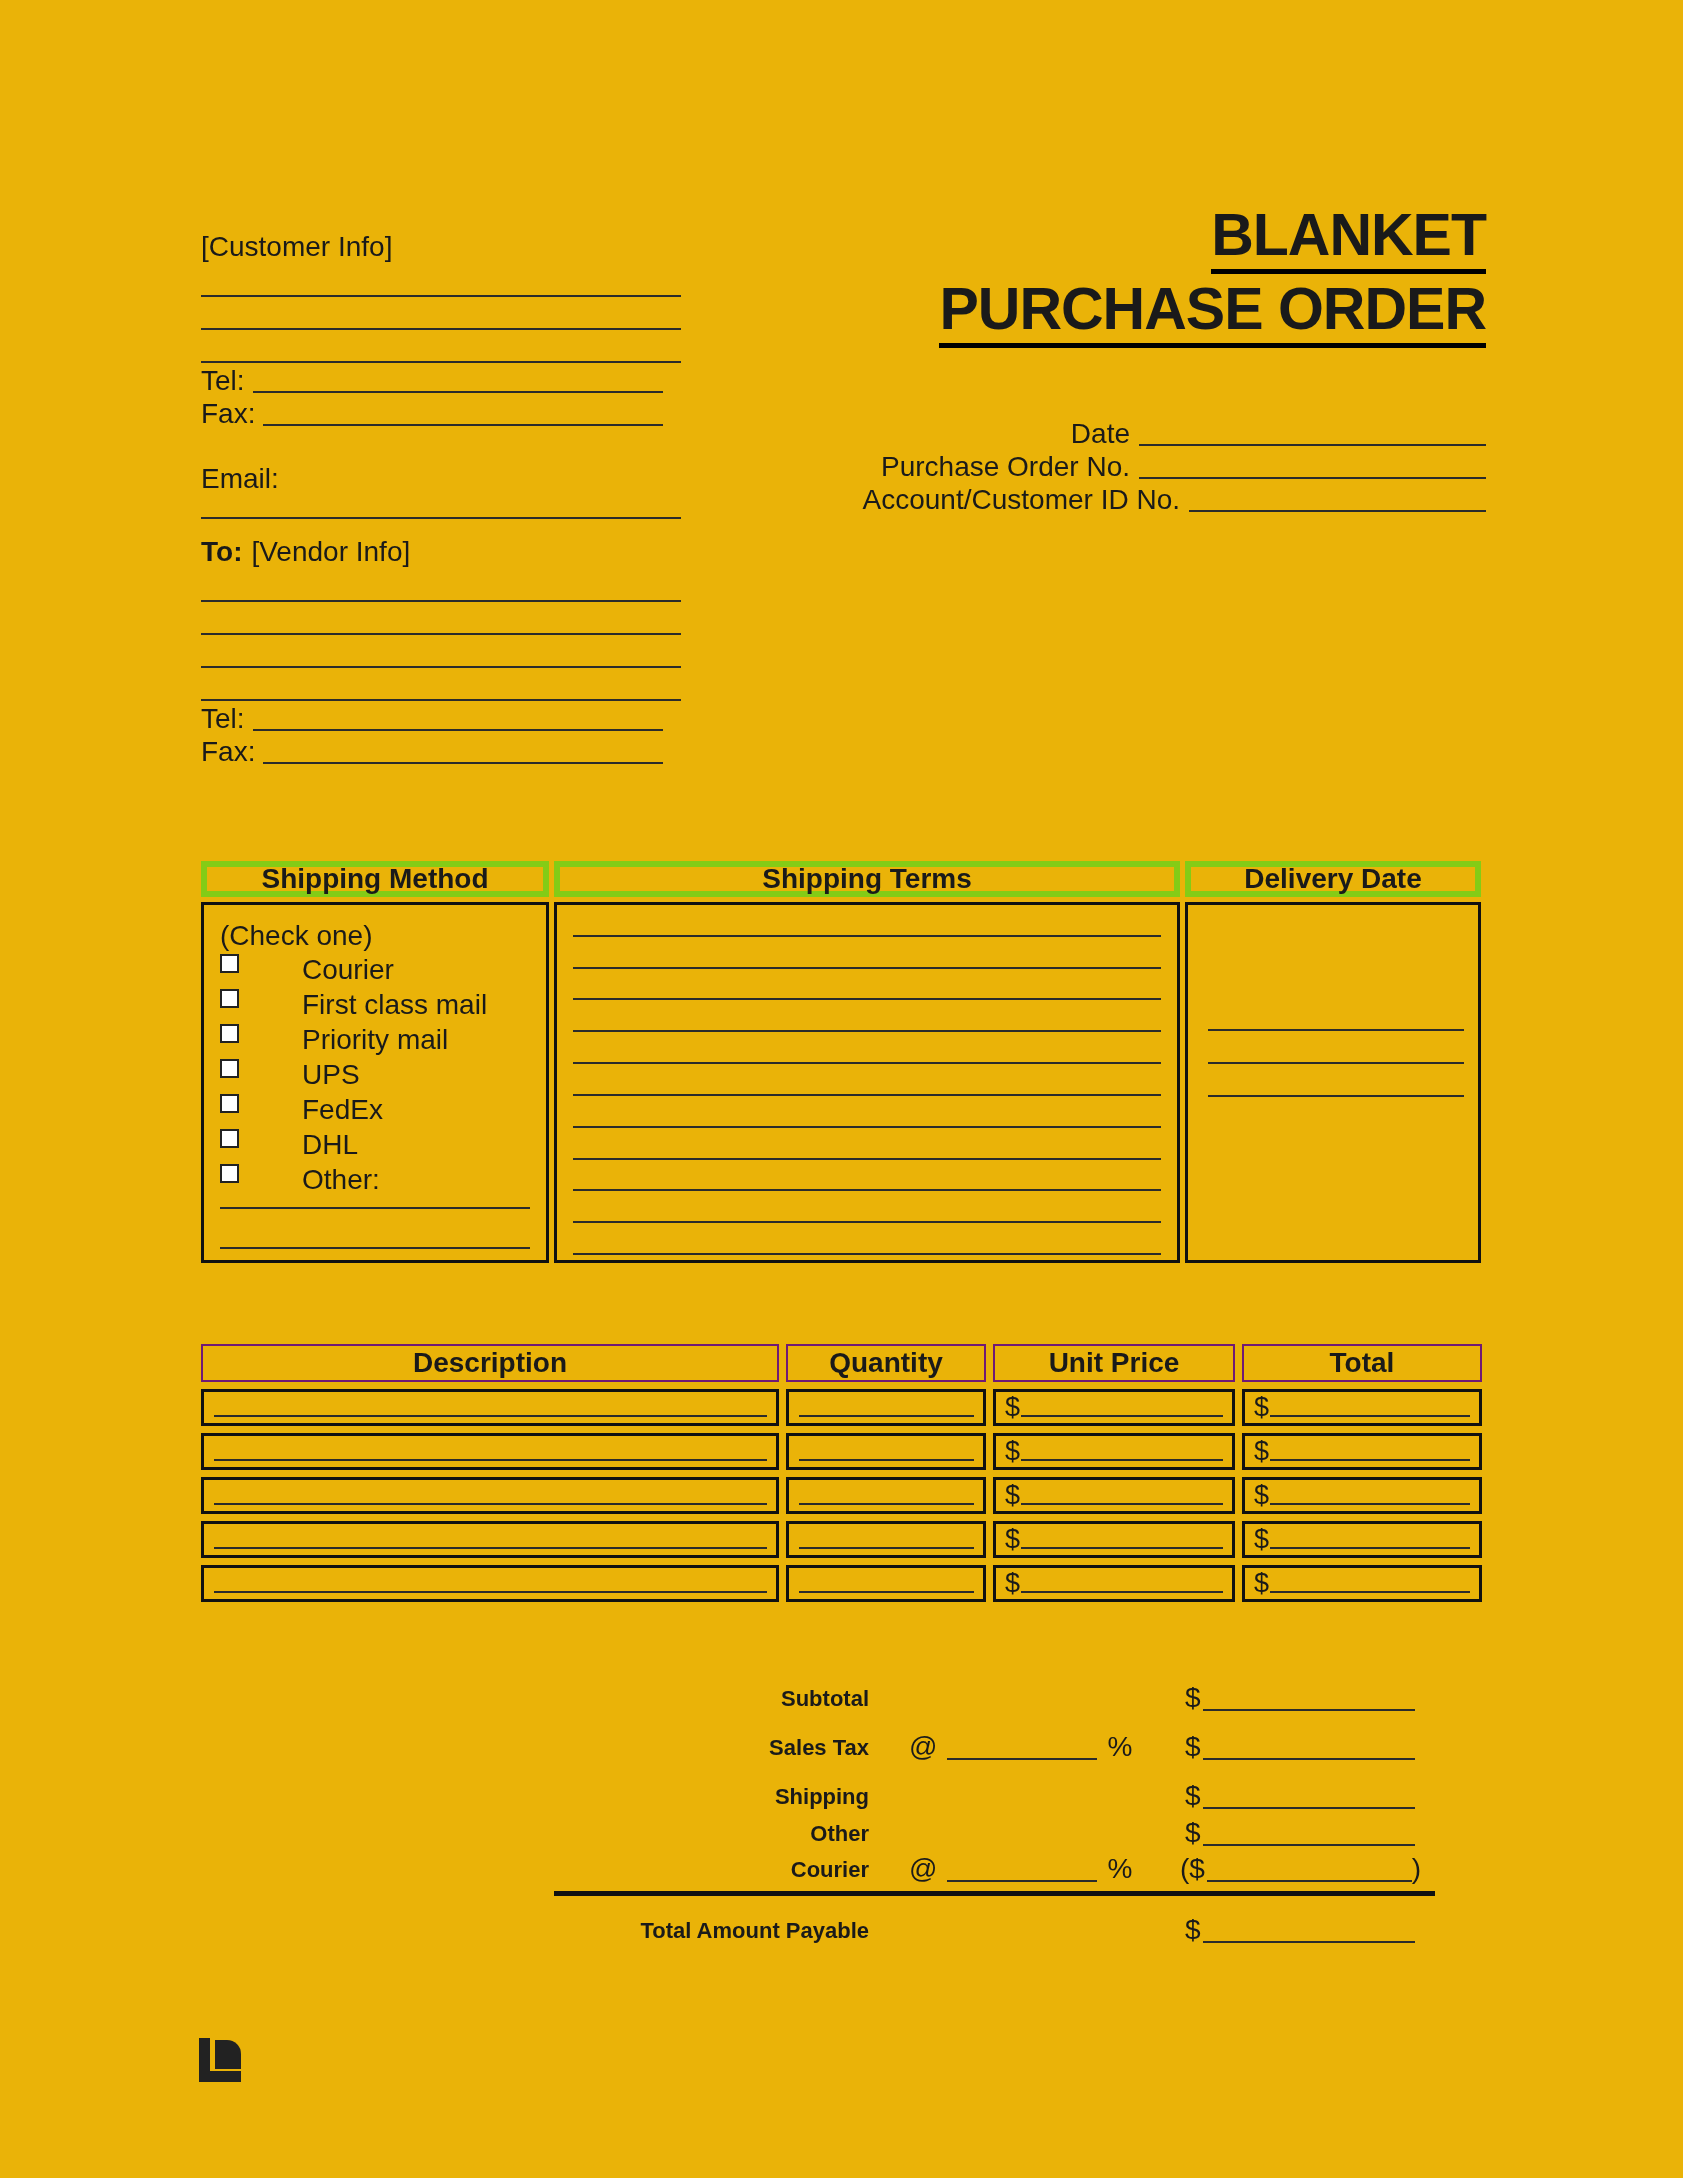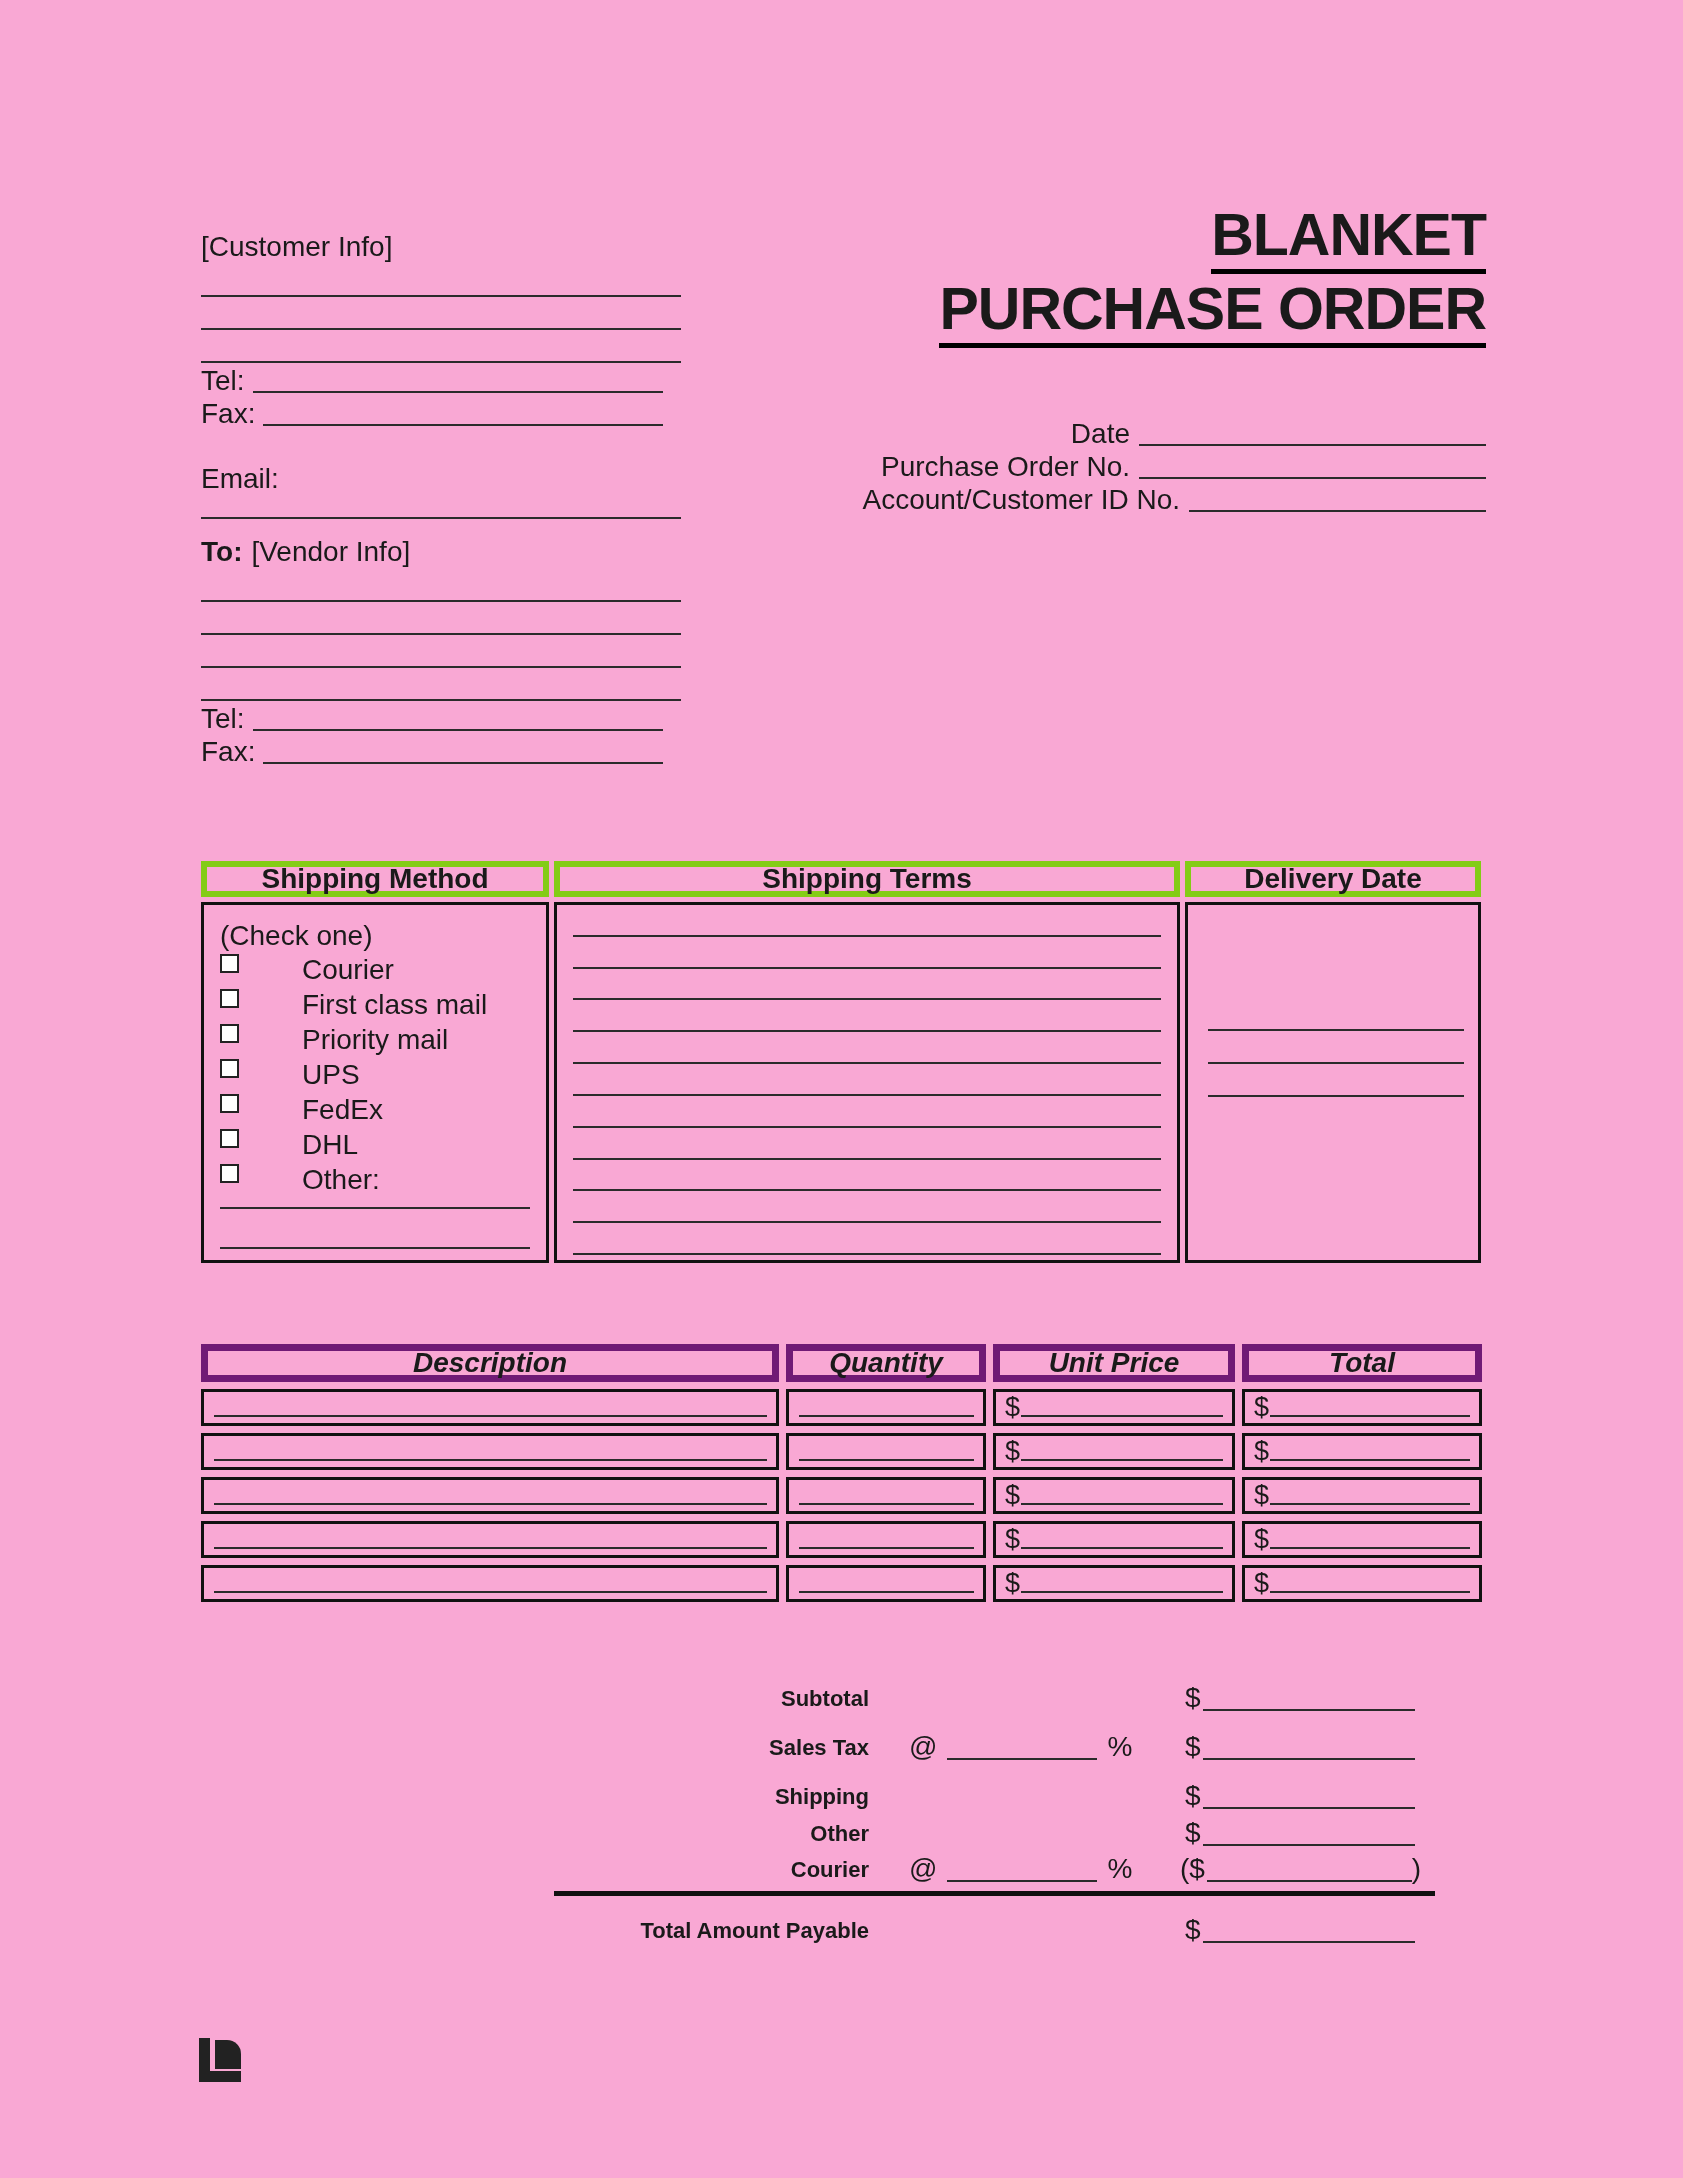--- a/index.html
+++ b/index.html
@@ -1,19 +1,19 @@
 <!DOCTYPE html>
 <html><head>
 <meta charset="utf-8">
 <style>
   * { margin:0; padding:0; box-sizing:border-box; }
   html,body { background:#e8e8e8; }
   .page {
     position:relative; width:1683px; height:2178px; margin:0 auto;
-    background:#f9a8d4; color:#1a1a1a;
+    background:#eab308; color:#1a1a1a;
     font-family:"Liberation Sans","DejaVu Sans",sans-serif;
     font-size:28px; overflow:hidden;
   }
   .fillline { border-bottom:2px solid #2b2b2b; }
 
   
   .customer { position:absolute; left:201px; top:230px; width:480px; }
   .vendor   { position:absolute; left:201px; top:535px; width:480px; }
   .txt-row  { height:34px; display:flex; align-items:center; }
   .blank33  { height:33px; border-bottom:2px solid #2b2b2b; }
@@ -59,21 +59,21 @@
   .delivery-col { display:flex; flex-direction:column; justify-content:center; padding:0 14px 40px 20px; }
   .delivery-col .dl { border-bottom:2px solid #2b2b2b; margin-top:31px; }
   .delivery-col .dl:first-child { margin-top:0; }
 
   
   .items {
     position:absolute; left:201px; top:1344px; width:1280px;
     display:grid; grid-template-columns:578px 200px 242px 240px;
     grid-template-rows:38px repeat(5,37px); gap:7px;
   }
-  .i-h { border:7px solid #701a75; display:flex; align-items:center; justify-content:center; font-weight:700;font-style:italic; }
+  .i-h { border:2px solid #701a75; display:flex; align-items:center; justify-content:center; font-weight:700; }
   .i-c { border:3px solid #111; display:flex; align-items:flex-end; padding:4px 9px; }
   .i-c .cur { font-size:27px; line-height:24px; }
   .i-c .fill { flex:1; border-bottom:2px solid #2b2b2b; margin:0 0 2px 1px; }
 
   
   .totals { position:absolute; left:396px; top:1680px; width:1085px; }
   .t-row { display:flex; align-items:flex-end; height:34px; }
   .mb15 { margin-bottom:15px; } .mb3 { margin-bottom:3px; } .mb2 { margin-bottom:2px; }
   .t-label { width:473px; text-align:right; font-weight:700; font-size:22px; line-height:30px; }
   .t-rate { width:284px; display:flex; align-items:flex-end; padding-left:40px; }

